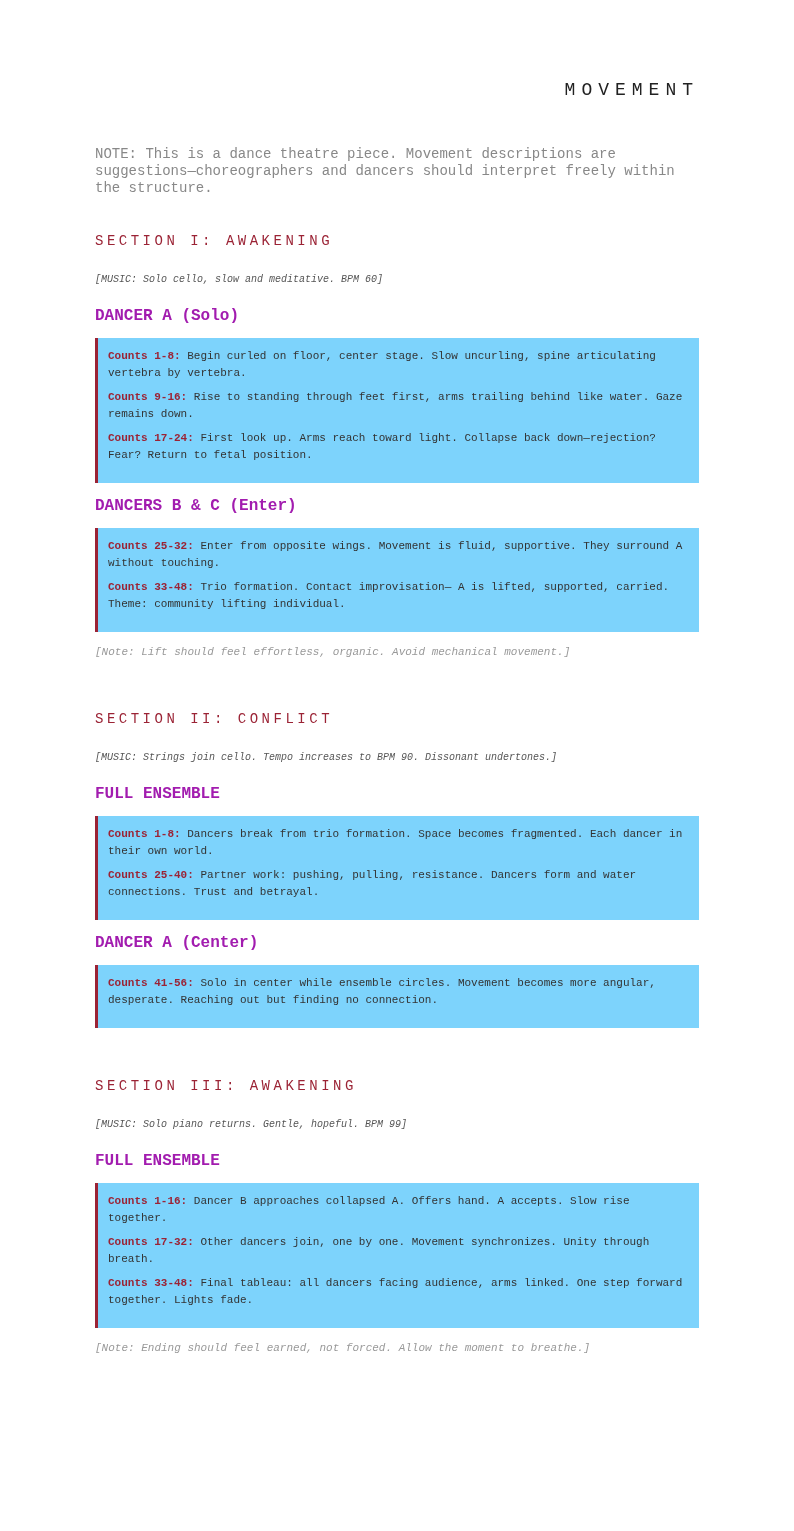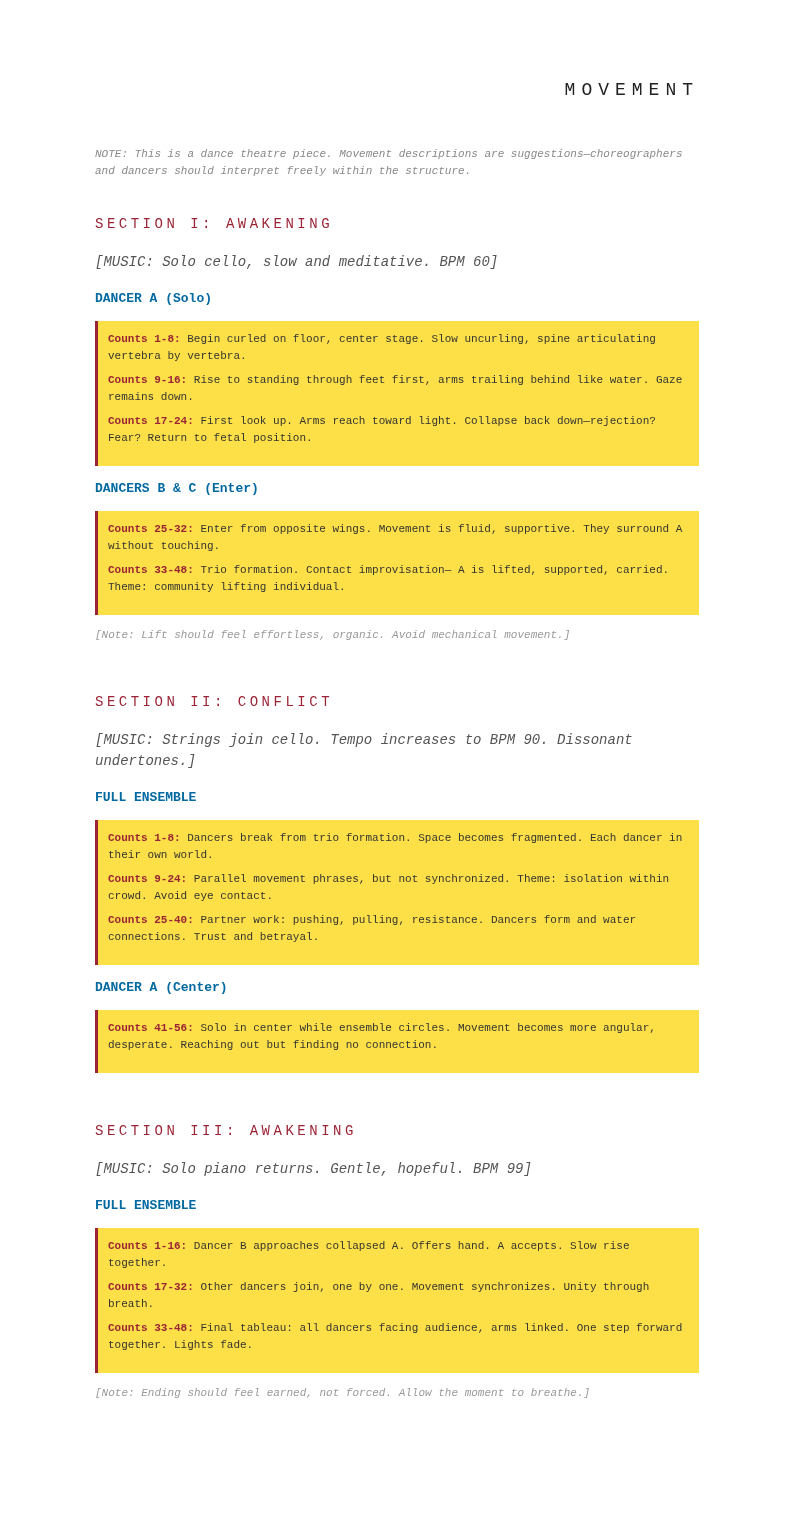--- a/index.html
+++ b/index.html
@@ -1,24 +1,24 @@
 <!DOCTYPE html>
 <html><head>
 <meta charset="utf-8">
 <style>
   html, body { margin: 0; padding: 0; background: #ffffff; }
   body { width: 794px; min-height: 1531px; font-family: "Liberation Mono", "DejaVu Sans Mono", monospace; color: #222; }
   .page { width: 604px; margin: 0 auto; padding-top: 78px; padding-bottom: 100px; }
   .title { text-align: right; font-size: 18px; letter-spacing: 6px; font-weight: normal; color: #222; margin: 0 0 44px 0; line-height: 24px; }
-  .intro-note { font-style: italic; font-size: 11px; color: #888; line-height: 17px; margin: 0 0 34px 0; }
+  .intro-note { font-size: 14px; color: #888; line-height: 17px; margin: 0 0 34px 0; }
   .section { margin-bottom: 48px; }
   .section-heading { color: #9b2335; font-size: 14px; letter-spacing: 3.5px; font-weight: normal; margin: 0 0 18px 0; line-height: 20px; }
-  .music-cue { font-style: italic; font-size: 14px; color: #555; line-height: 21px; margin: 0 0 17px 0; }
-  .performer { font-weight: bold; font-size: 13px; color: #0369a1; margin: 0 0 13px 0; line-height: 18px; }
-  .counts-block { background: #fde047; border-left: 3px solid #9b2335; padding: 10px 12px 12px 10px; margin: 0 0 14px 0; }
+  .music-cue { font-style: italic; font-size: 10px; color: #555; line-height: 21px; margin: 0 0 17px 0; }
+  .performer { font-weight: bold; font-size: 16px; color: #a21caf; margin: 0 0 13px 0; line-height: 18px; }
+  .counts-block { background: #7dd3fc; border-left: 3px solid #9b2335; padding: 10px 12px 12px 10px; margin: 0 0 14px 0; }
   .count-entry { font-size: 11px; line-height: 17px; color: #333; margin: 0 0 7px 0; }
   .count-label { color: #9b2335; font-weight: bold; }
   .block-note { font-style: italic; font-size: 11px; color: #999; line-height: 17px; margin: -2px 0 0 0; }
 </style>
 </head>
 <body>
 
 <div class="page">
   <h1 class="title">MOVEMENT</h1>
   <p class="intro-note">NOTE: This is a dance theatre piece. Movement descriptions are suggestions—choreographers and dancers should interpret freely within the structure.</p>
@@ -42,21 +42,20 @@
     <p class="block-note">[Note: Lift should feel effortless, organic. Avoid mechanical movement.]</p>
   </div>
 
   <div class="section">
     <h2 class="section-heading">SECTION II: CONFLICT</h2>
     <p class="music-cue">[MUSIC: Strings join cello. Tempo increases to BPM 90. Dissonant undertones.]</p>
 
     <div class="performer">FULL ENSEMBLE</div>
     <div class="counts-block">
       <p class="count-entry"><span class="count-label">Counts 1-8:</span> <span>Dancers break from trio formation. Space becomes fragmented. Each dancer in their own world.</span></p>
-      <p class="count-entry"><span class="count-label">Counts 9-24:</span> <span>Parallel movement phrases, but not synchronized. Theme: isolation within crowd. Avoid eye contact.</span></p>
       <p class="count-entry"><span class="count-label">Counts 25-40:</span> <span>Partner work: pushing, pulling, resistance. Dancers form and water connections. Trust and betrayal.</span></p>
     </div>
 
     <div class="performer">DANCER A (Center)</div>
     <div class="counts-block">
       <p class="count-entry"><span class="count-label">Counts 41-56:</span> <span>Solo in center while ensemble circles. Movement becomes more angular, desperate. Reaching out but finding no connection.</span></p>
     </div>
   </div>
 
   <div class="section">

